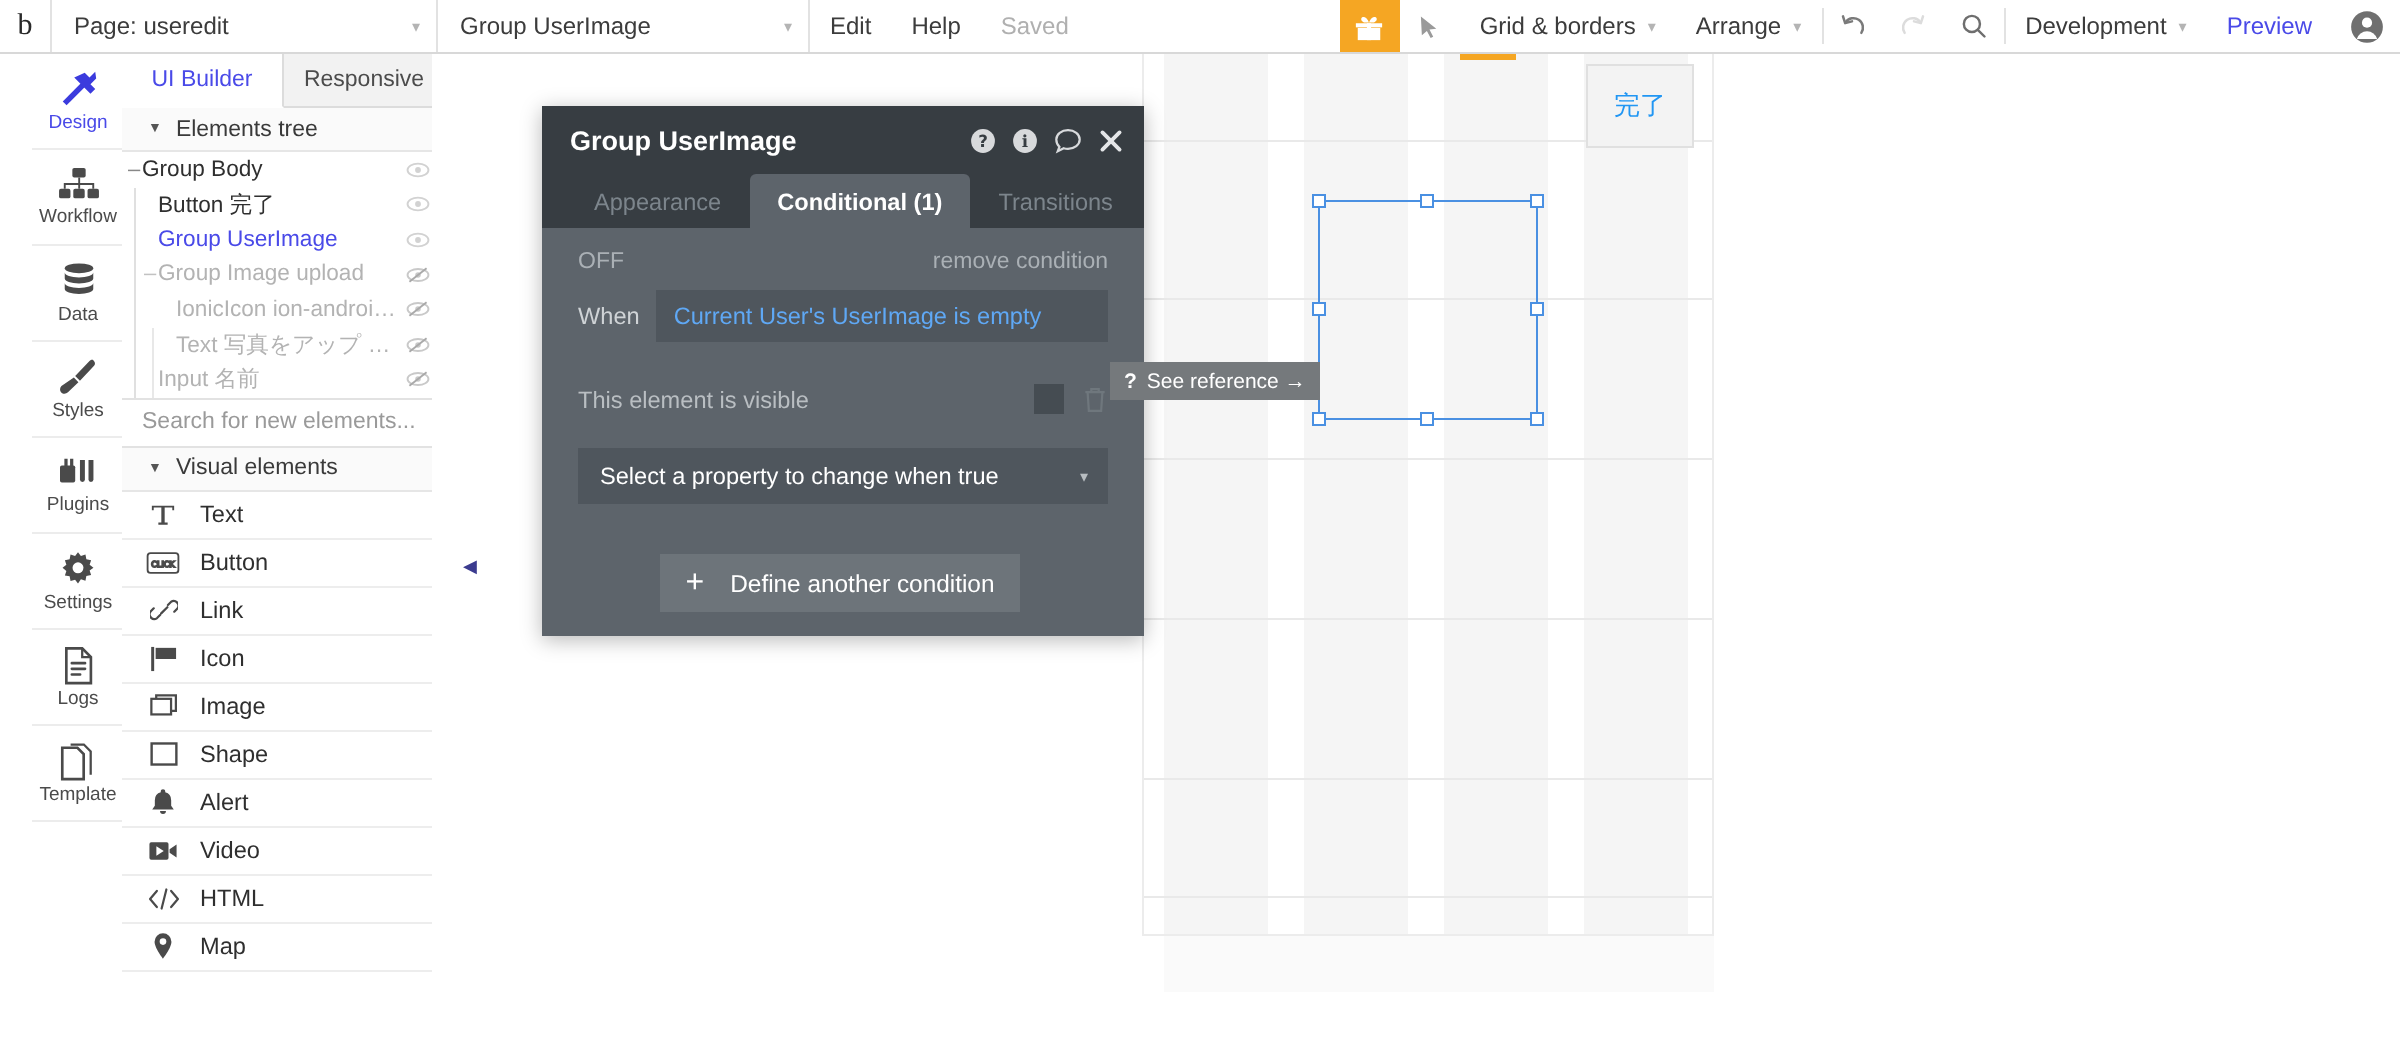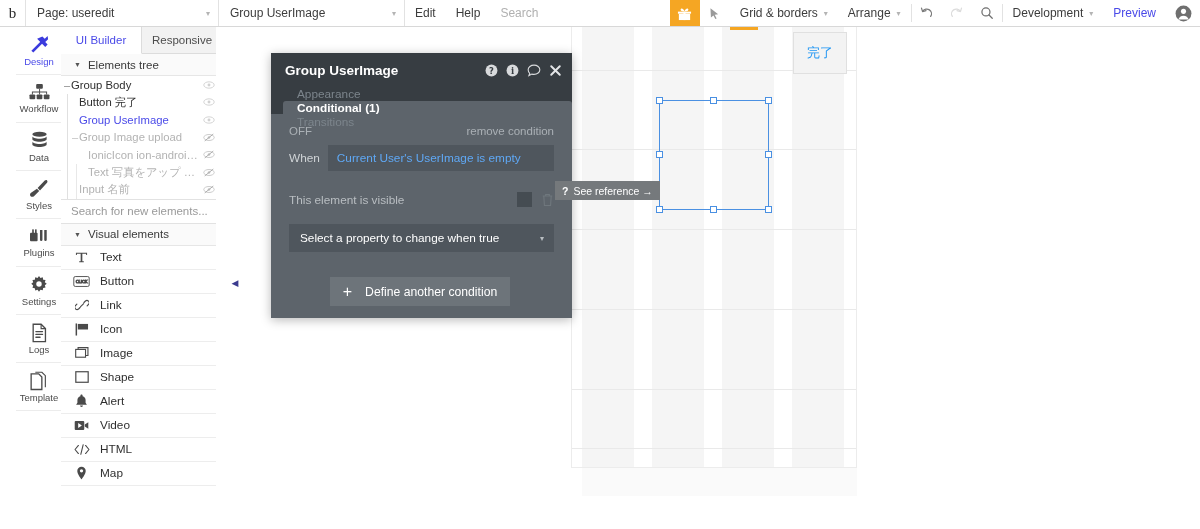--- a/index.html
+++ b/index.html
@@ -179,21 +179,21 @@
     background: #5d646b; box-shadow: 0 2px 10px rgba(0,0,0,.28); z-index: 20;
   }
   #dlg-title {
     height: 34px; background: #373d42; display: flex; align-items: center;
     padding: 0 10px 0 14px; color: #fff; font-size: 13.5px; font-weight: bold;
     cursor: move;
   }
   #dlg-title-text { flex: 1 1 auto; }
   .dlg-ico { margin-left: 8px; display: flex; align-items: center; cursor: pointer; }
 
-  #dlg-tabs { height: 27px; display: flex; background: #373d42; padding-left: 12px; flex-direction: column; }
+  #dlg-tabs { height: 27px; display: flex; background: #373d42; padding-left: 12px; }
   .dtab {
     padding: 0 14px; display: flex; align-items: center;
     font-size: 11.8px; color: #7c858c; cursor: pointer;
   }
   .dtab.active {
     background: #5d646b; color: #fff; font-weight: bold; border-radius: 3px 3px 0 0;
   }
 
   #dlg-body { padding: 11px 18px 0 18px; }
   #cond-head {
@@ -247,21 +247,21 @@
     <span class="tb-caret">▾</span>
   </div>
 
   <div class="tb-select" id="element-select">
     <span>Group UserImage</span>
     <span class="tb-caret">▾</span>
   </div>
 
   <div class="tb-link">Edit</div>
   <div class="tb-link">Help</div>
-  <div class="tb-link muted">Search</div>
+  <div class="tb-link muted">Saved</div>
 
   <div class="tb-spacer"></div>
 
   <div id="gift-btn">
     <svg width="15" height="15" viewBox="0 0 16 16" fill="#fff">
       <rect x="1" y="6" width="14" height="2.2"></rect>
         <rect x="2" y="8.5" width="12" height="6.5"></rect>
       <rect x="6.9" y="6" width="2.2" height="9"></rect>
       <path d="M8 5.6C7 3 5.4 2.2 4.4 2.8c-1 .6-.6 2.2 1 2.8zM8 5.6C9 3 10.6 2.2 11.6 2.8c1 .6.6 2.2-1 2.8z"></path>
     </svg>

